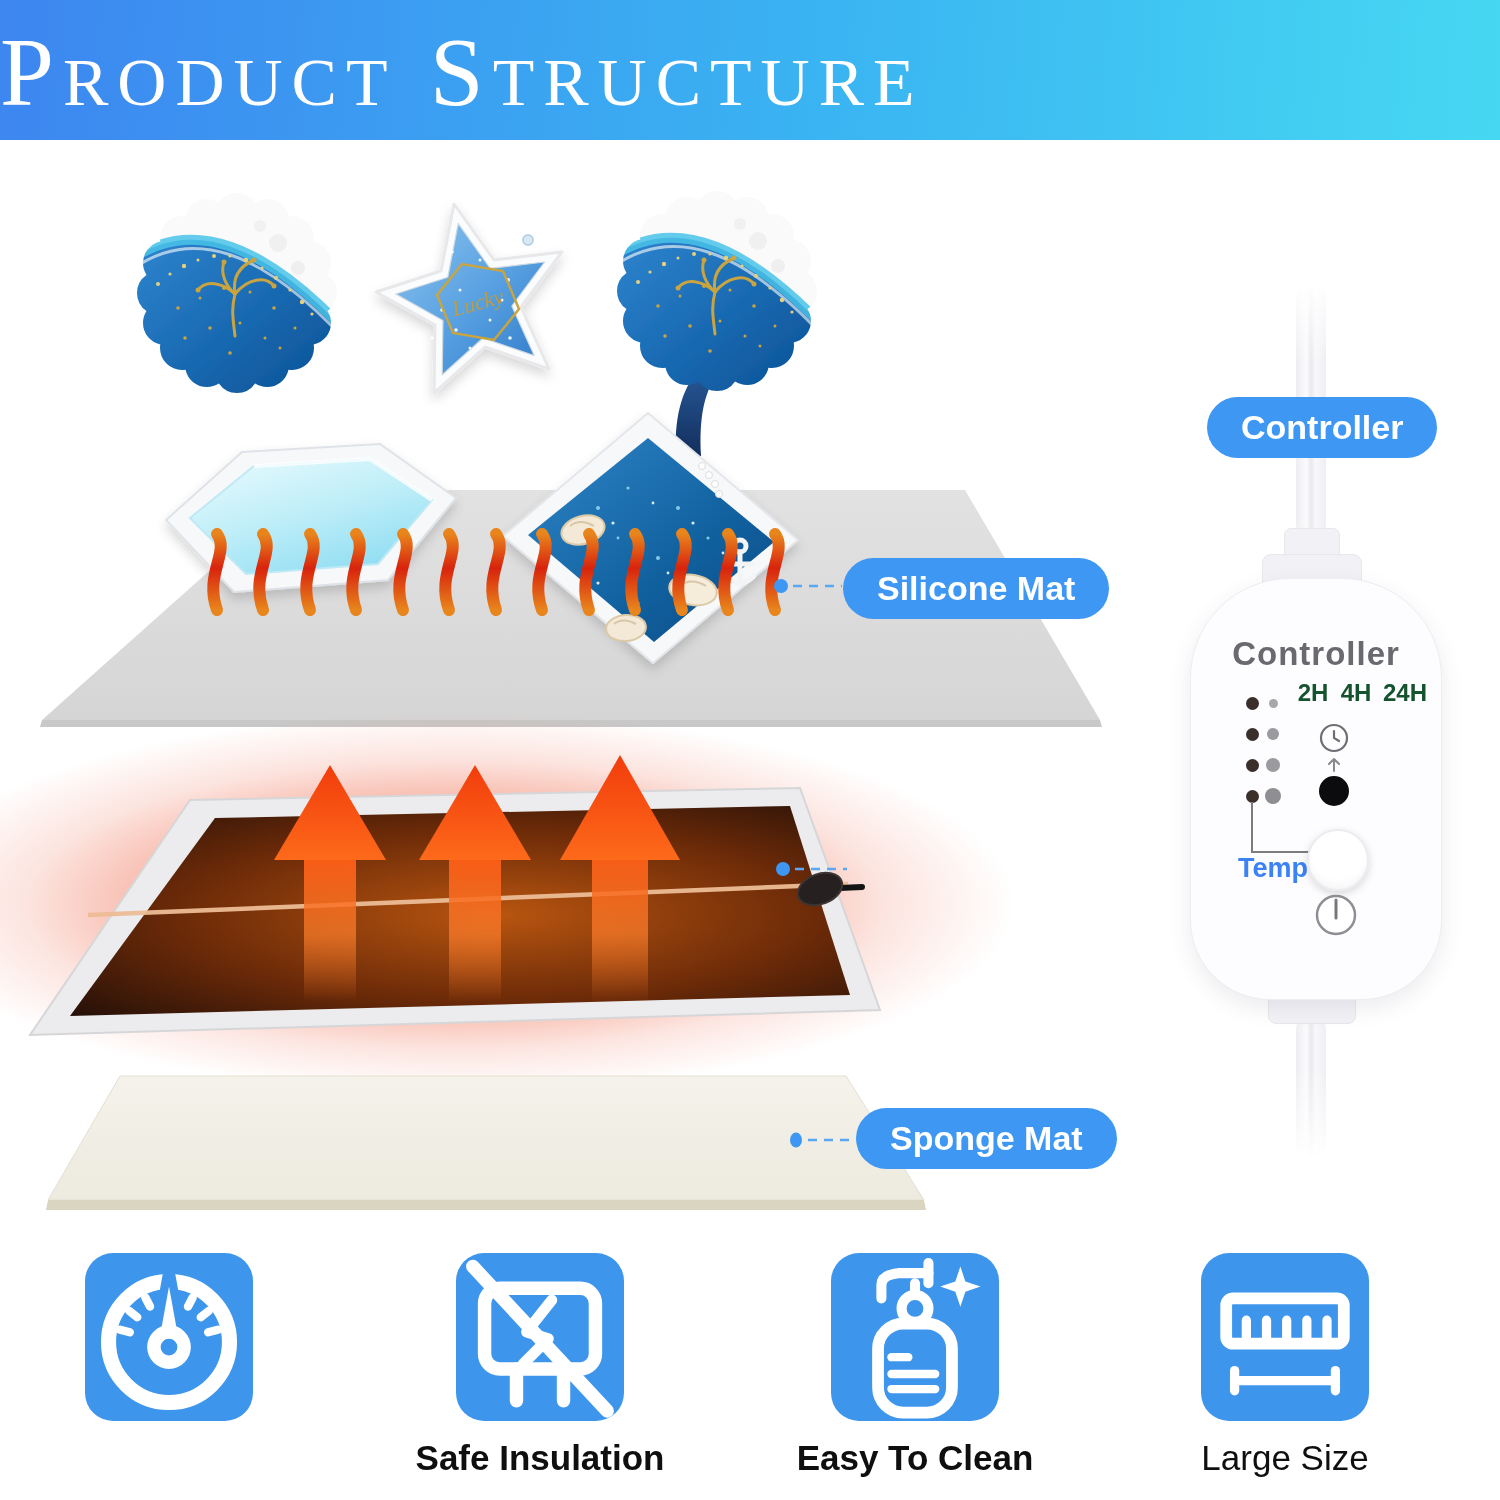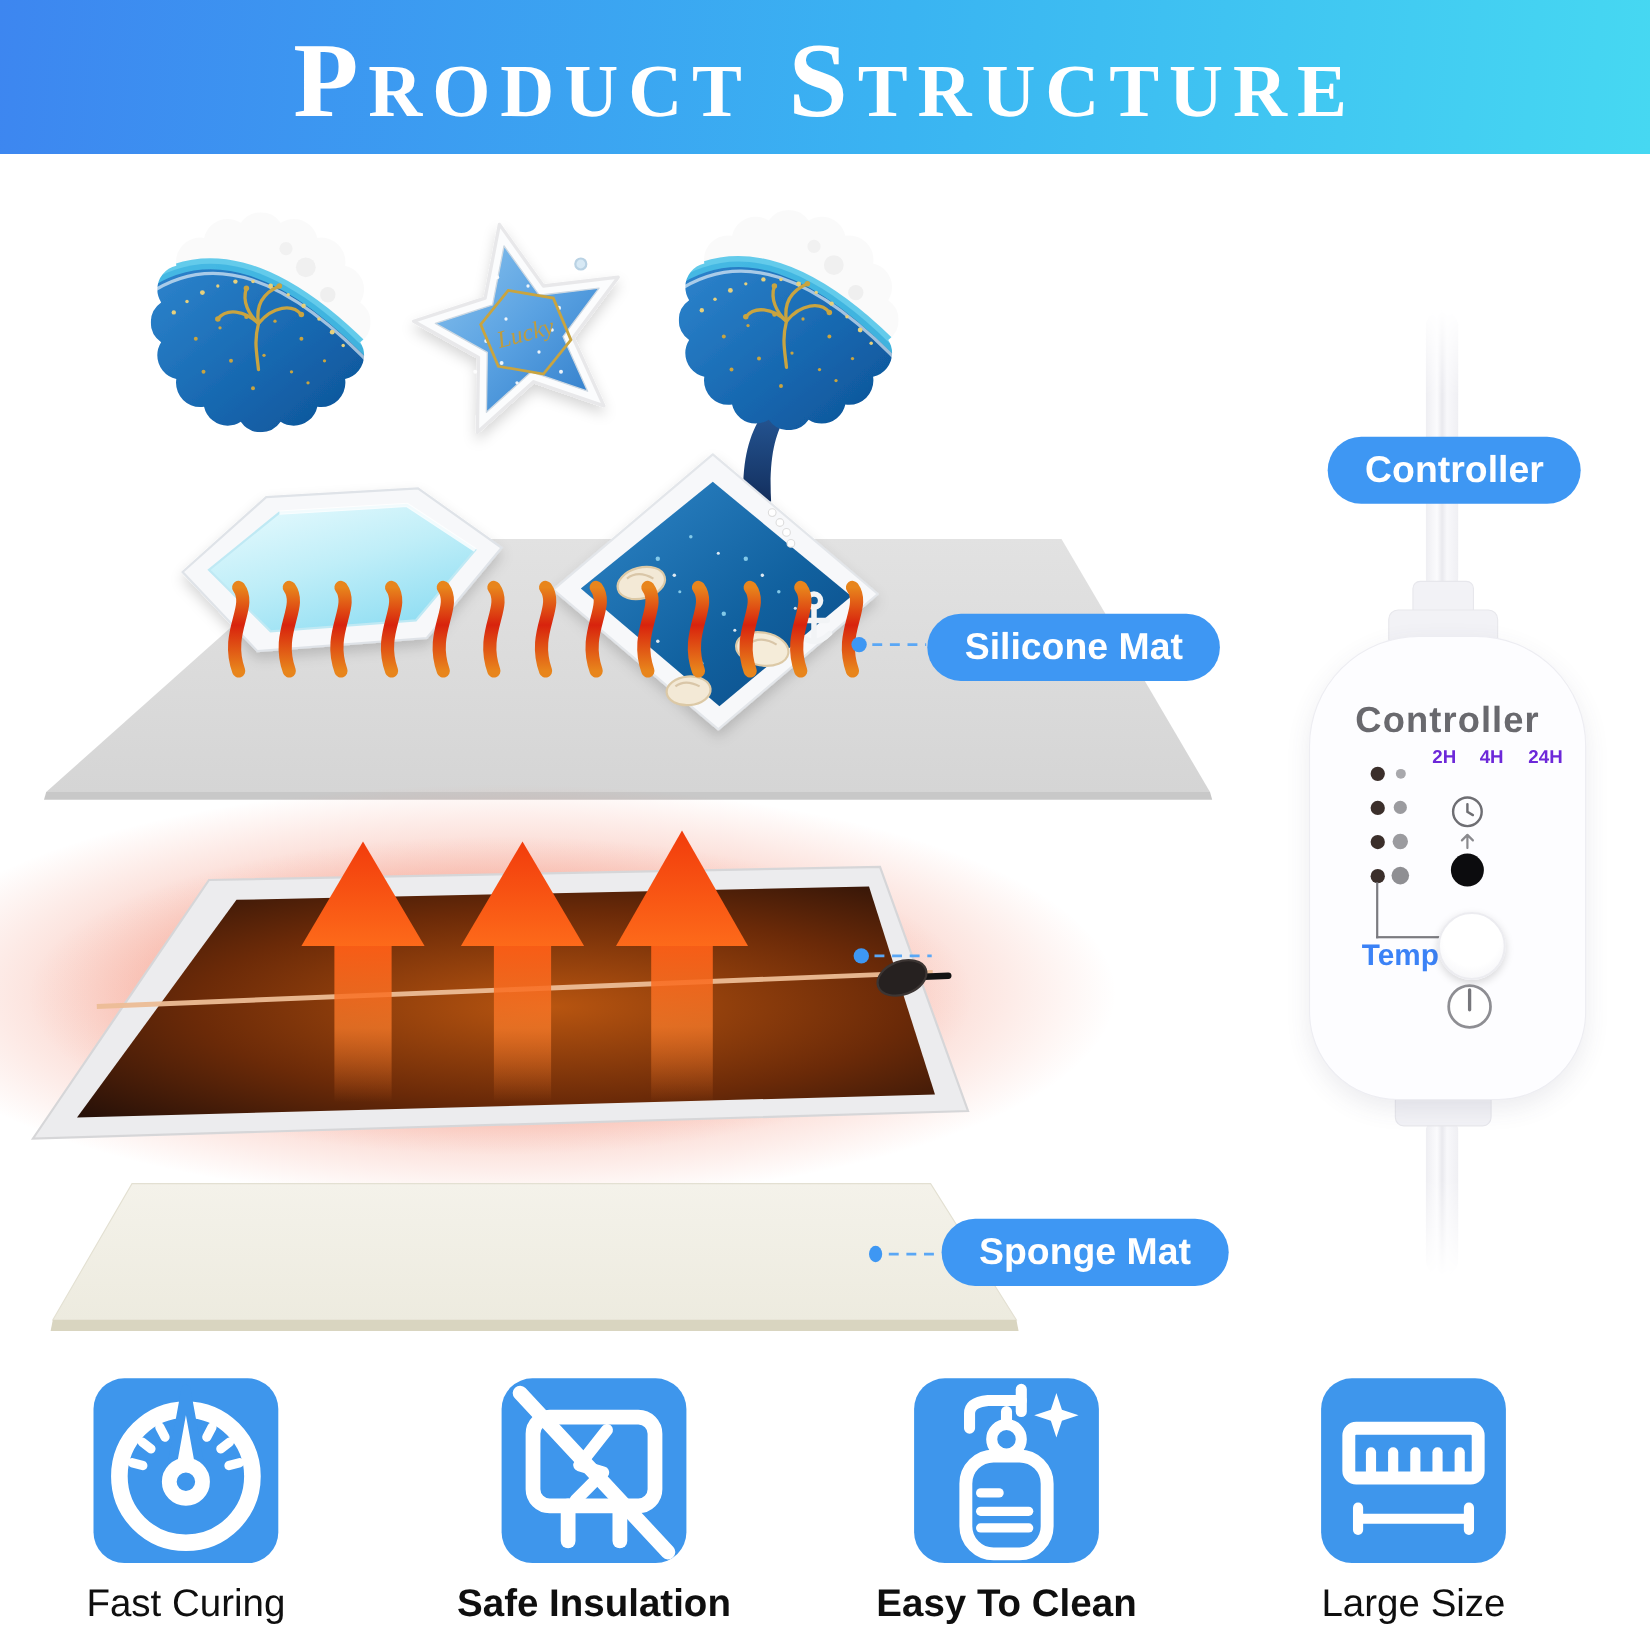--- a/index.html
+++ b/index.html
@@ -2,23 +2,23 @@
 <html><head>
 <meta charset="utf-8">
 <style>
   html,body{margin:0;padding:0;background:#ffffff;}
   #canvas{position:relative;width:1500px;height:1500px;background:#ffffff;overflow:hidden;
           font-family:"Liberation Sans",sans-serif;}
 
   
   .banner{position:absolute;left:0;top:0;width:1500px;height:140px;
           background:linear-gradient(95deg,#3d86f0 0%,#3ab4f2 55%,#46d8f2 100%);}
-  .banner h1{margin:0;width:100%;height:141px;line-height:146px;text-align:center;
+  .banner h1{margin:0;width:100%;height:141px;line-height:146px;text-align:left;
              font-family:"Liberation Serif","DejaVu Serif",serif;
-             font-variant:small-caps;font-weight:700;font-size:97px;color:#ffffff;
+             font-variant:small-caps;font-weight:400;font-size:97px;color:#ffffff;
              letter-spacing:9px;}
 
   
   #art{position:absolute;left:0;top:0;width:1500px;height:1500px;}
 
   
   .pill{position:absolute;display:inline-flex;align-items:center;justify-content:center;
         background:#3e97f3;color:#ffffff;font-weight:bold;font-size:34px;
         padding:11px 34px;border-radius:999px;white-space:nowrap;}
   #pill-silicone{left:843px;top:558px;}
@@ -39,21 +39,21 @@
   #collar-1{left:1284px;top:528px;width:54px;height:34px;border-radius:7px;}
   #collar-2{left:1262px;top:554px;width:98px;height:34px;border-radius:9px;}
   #collar-3{left:1268px;top:992px;width:86px;height:30px;border-radius:8px;}
 
   #device{position:absolute;left:1190px;top:578px;width:250px;height:420px;
           background:#fdfdff;border:1px solid #ededf2;
           border-radius:100px 100px 80px 80px;
           box-shadow:0 8px 22px rgba(70,70,100,0.10);}
   #device .dev-title{position:absolute;left:0;top:56px;width:100%;text-align:center;
           font-size:33px;font-weight:bold;color:#69696e;letter-spacing:1px;}
-  .timer-opt{position:absolute;top:100px;font-size:17px;font-weight:600;color:#6d28d9;
+  .timer-opt{position:absolute;top:100px;font-size:24px;font-weight:600;color:#14532d;
              text-align:center;}
   #t-2h{left:102px;width:40px;} #t-4h{left:145px;width:40px;} #t-24h{left:188px;width:52px;}
   .led{position:absolute;border-radius:50%;}
   .led.dark{background:#3b2f2b;width:13px;height:13px;}
   .led.gray{background:#9b9b9f;}
   .dev-ic{position:absolute;}
   #btn-set{position:absolute;left:128px;top:197px;width:30px;height:30px;border-radius:50%;
            background:#0c0c0e;}
   #btn-temp{position:absolute;left:116px;top:250px;width:58px;height:58px;border-radius:50%;
             background:radial-gradient(circle at 50% 38%,#ffffff 55%,#f0f0f4 100%);
@@ -455,18 +455,17 @@
         </g>
         <g stroke-width="5.5">
           <line x1="20" y1="70" x2="20" y2="82"></line>
             <line x1="80" y1="70" x2="80" y2="82"></line>
           <line x1="20" y1="76" x2="80" y2="76"></line>
         </g>
       </g>
     </svg>
   </div>
 
-  <div class="feat-label" id="flabel1">Fast Curing</div>
   <div class="feat-label" id="flabel2">Safe Insulation</div>
   <div class="feat-label" id="flabel3">Easy To Clean</div>
   <div class="feat-label" id="flabel4">Large Size</div>
 
 </div>
 
 </body></html>

